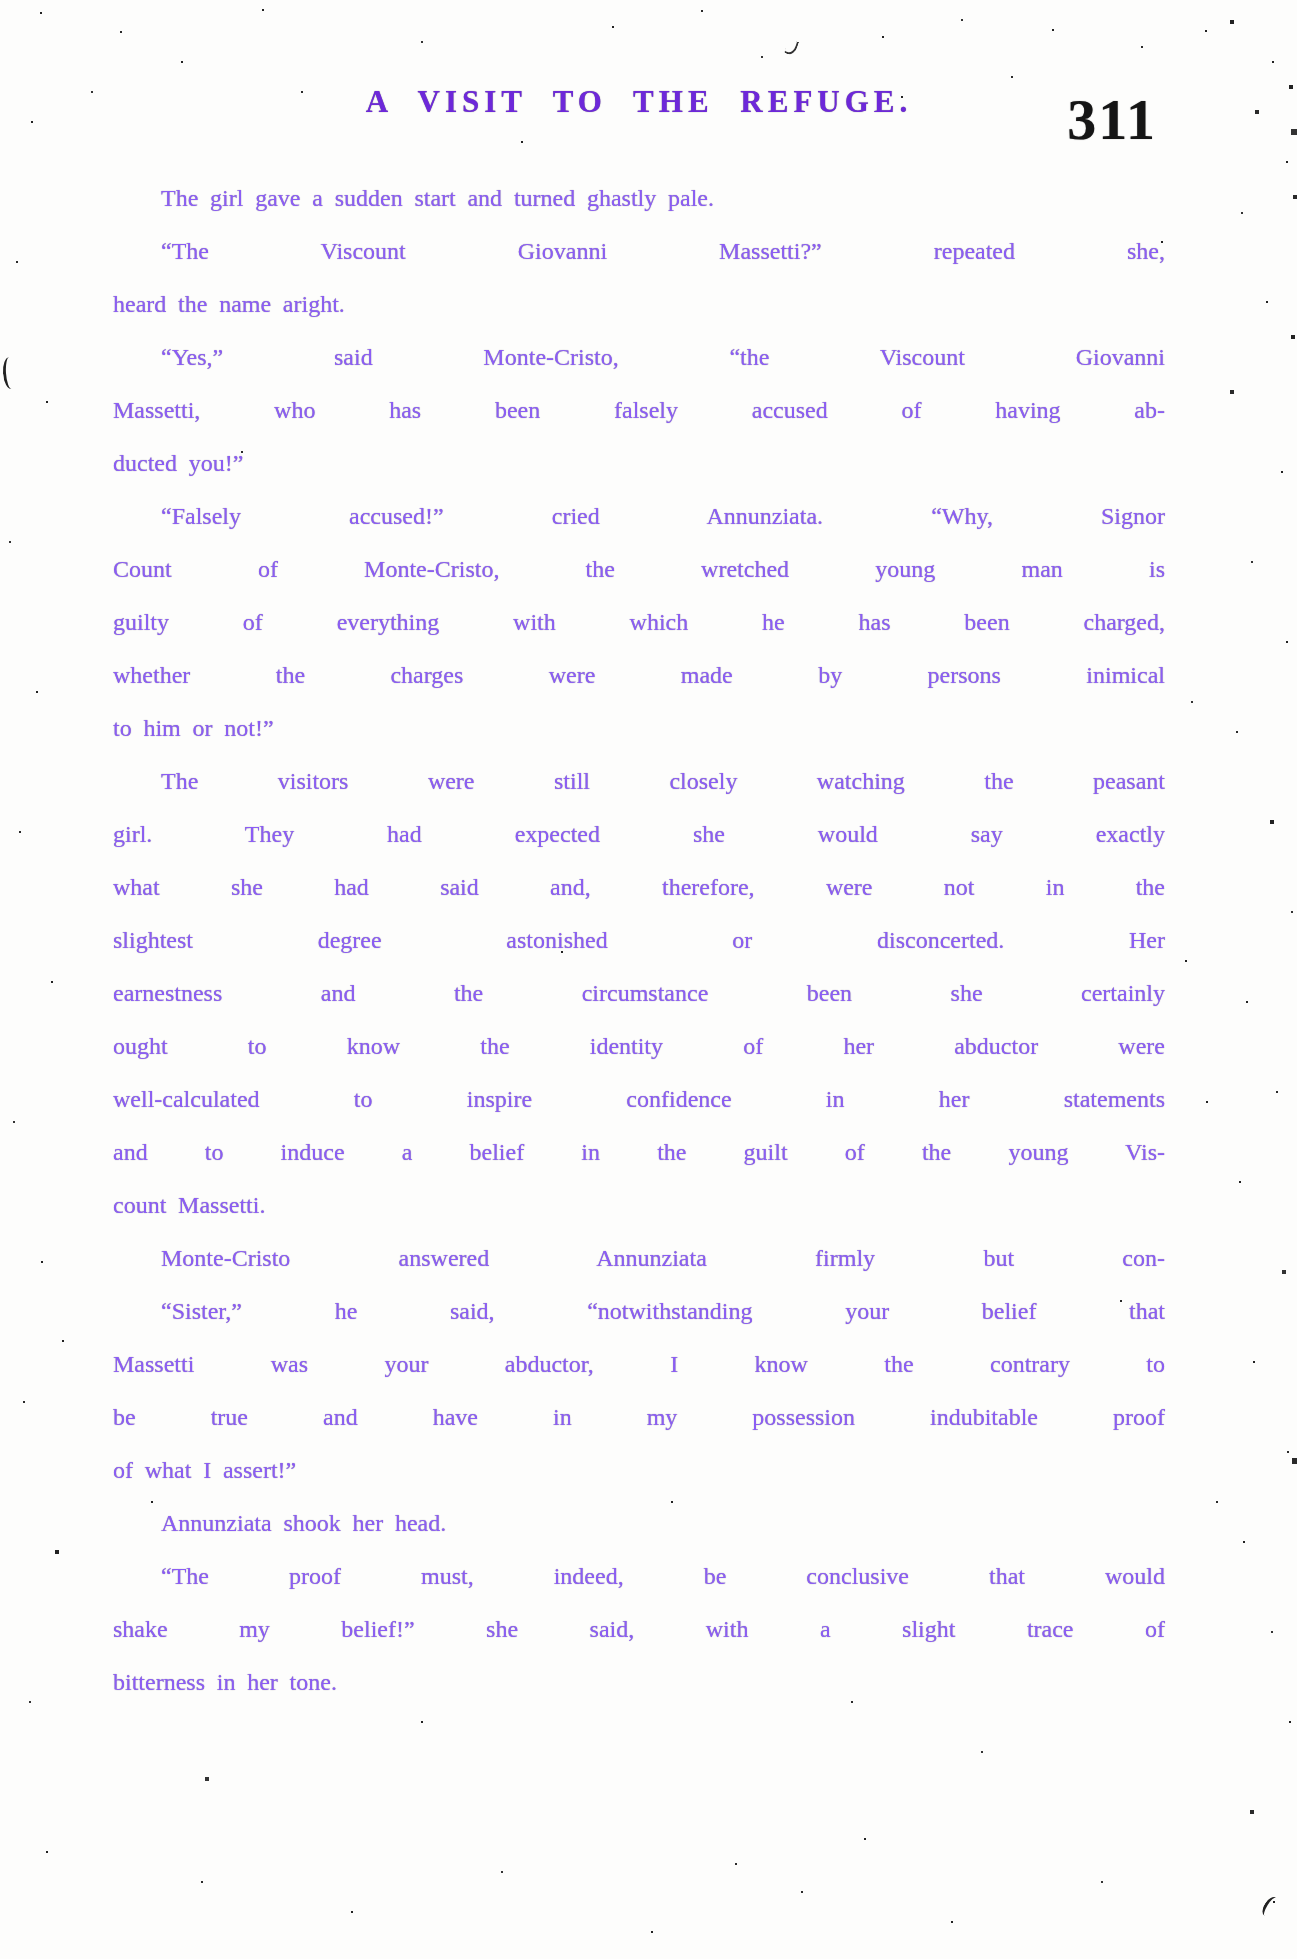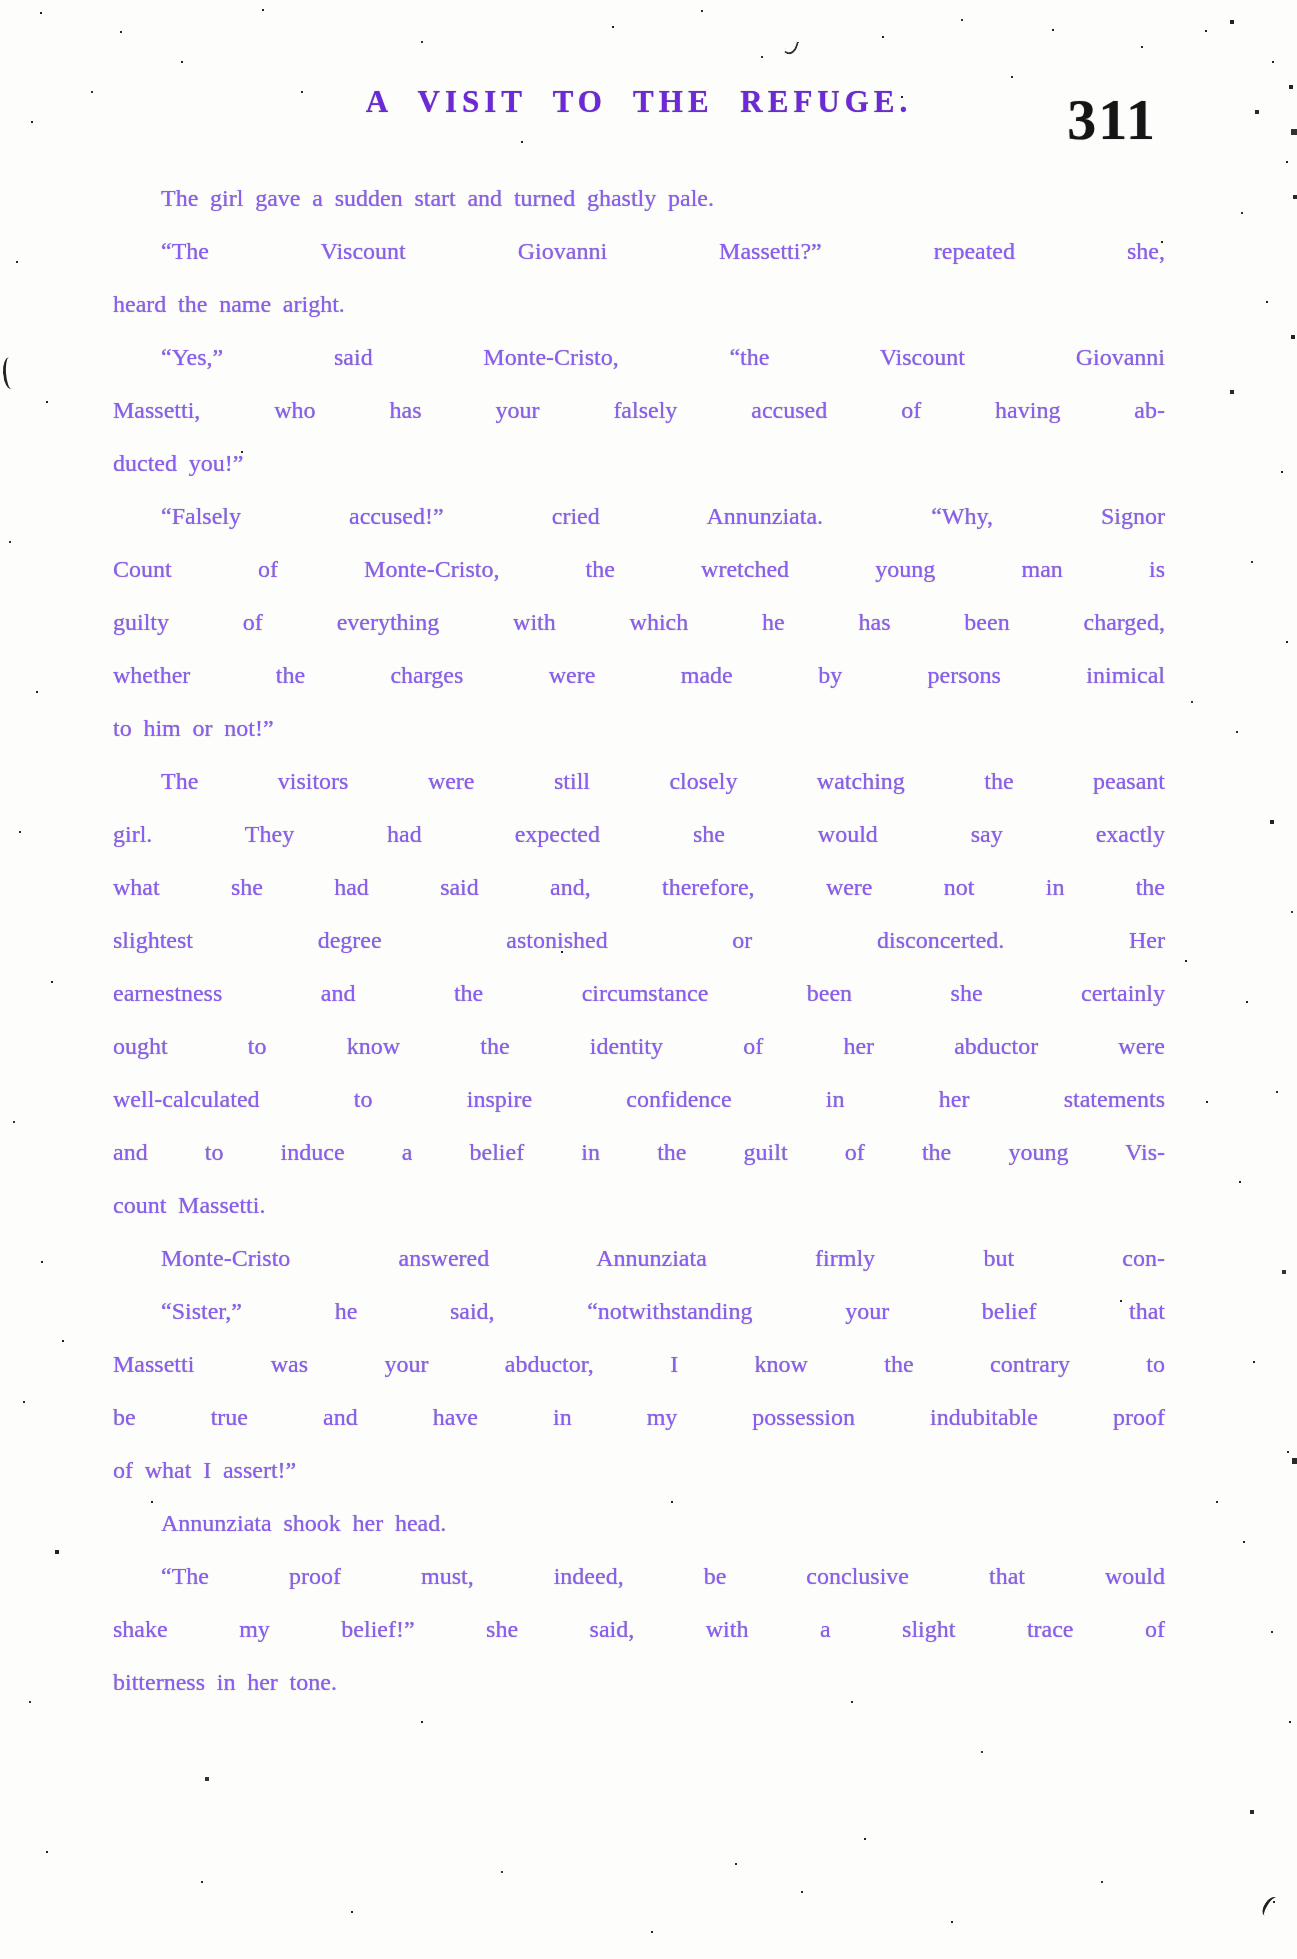--- a/index.html
+++ b/index.html
@@ -155,21 +155,21 @@
   <div class="running-head">
     <div class="head-title">A VISIT TO THE REFUGE.</div>
     <div class="head-folio">311</div>
   </div>
 
   <div class="page-text">
     <div class="line indent last">The girl gave a sudden start and turned ghastly pale.</div>
     <div class="line indent">“The Viscount Giovanni Massetti?” repeated she,</div>
     <div class="line last">heard the name aright.</div>
     <div class="line indent">“Yes,” said Monte-Cristo, “the Viscount Giovanni</div>
-    <div class="line">Massetti, who has your falsely accused of having ab-</div>
+    <div class="line">Massetti, who has been falsely accused of having ab-</div>
     <div class="line last">ducted you!”</div>
     <div class="line indent">“Falsely accused!” cried Annunziata. “Why, Signor</div>
     <div class="line">Count of Monte-Cristo, the wretched young man is</div>
     <div class="line">guilty of everything with which he has been charged,</div>
     <div class="line">whether the charges were made by persons inimical</div>
     <div class="line last">to him or not!”</div>
     <div class="line indent">The visitors were still closely watching the peasant</div>
     <div class="line">girl. They had expected she would say exactly</div>
     <div class="line">what she had said and, therefore, were not in the</div>
     <div class="line">slightest degree astonished or disconcerted. Her</div>

